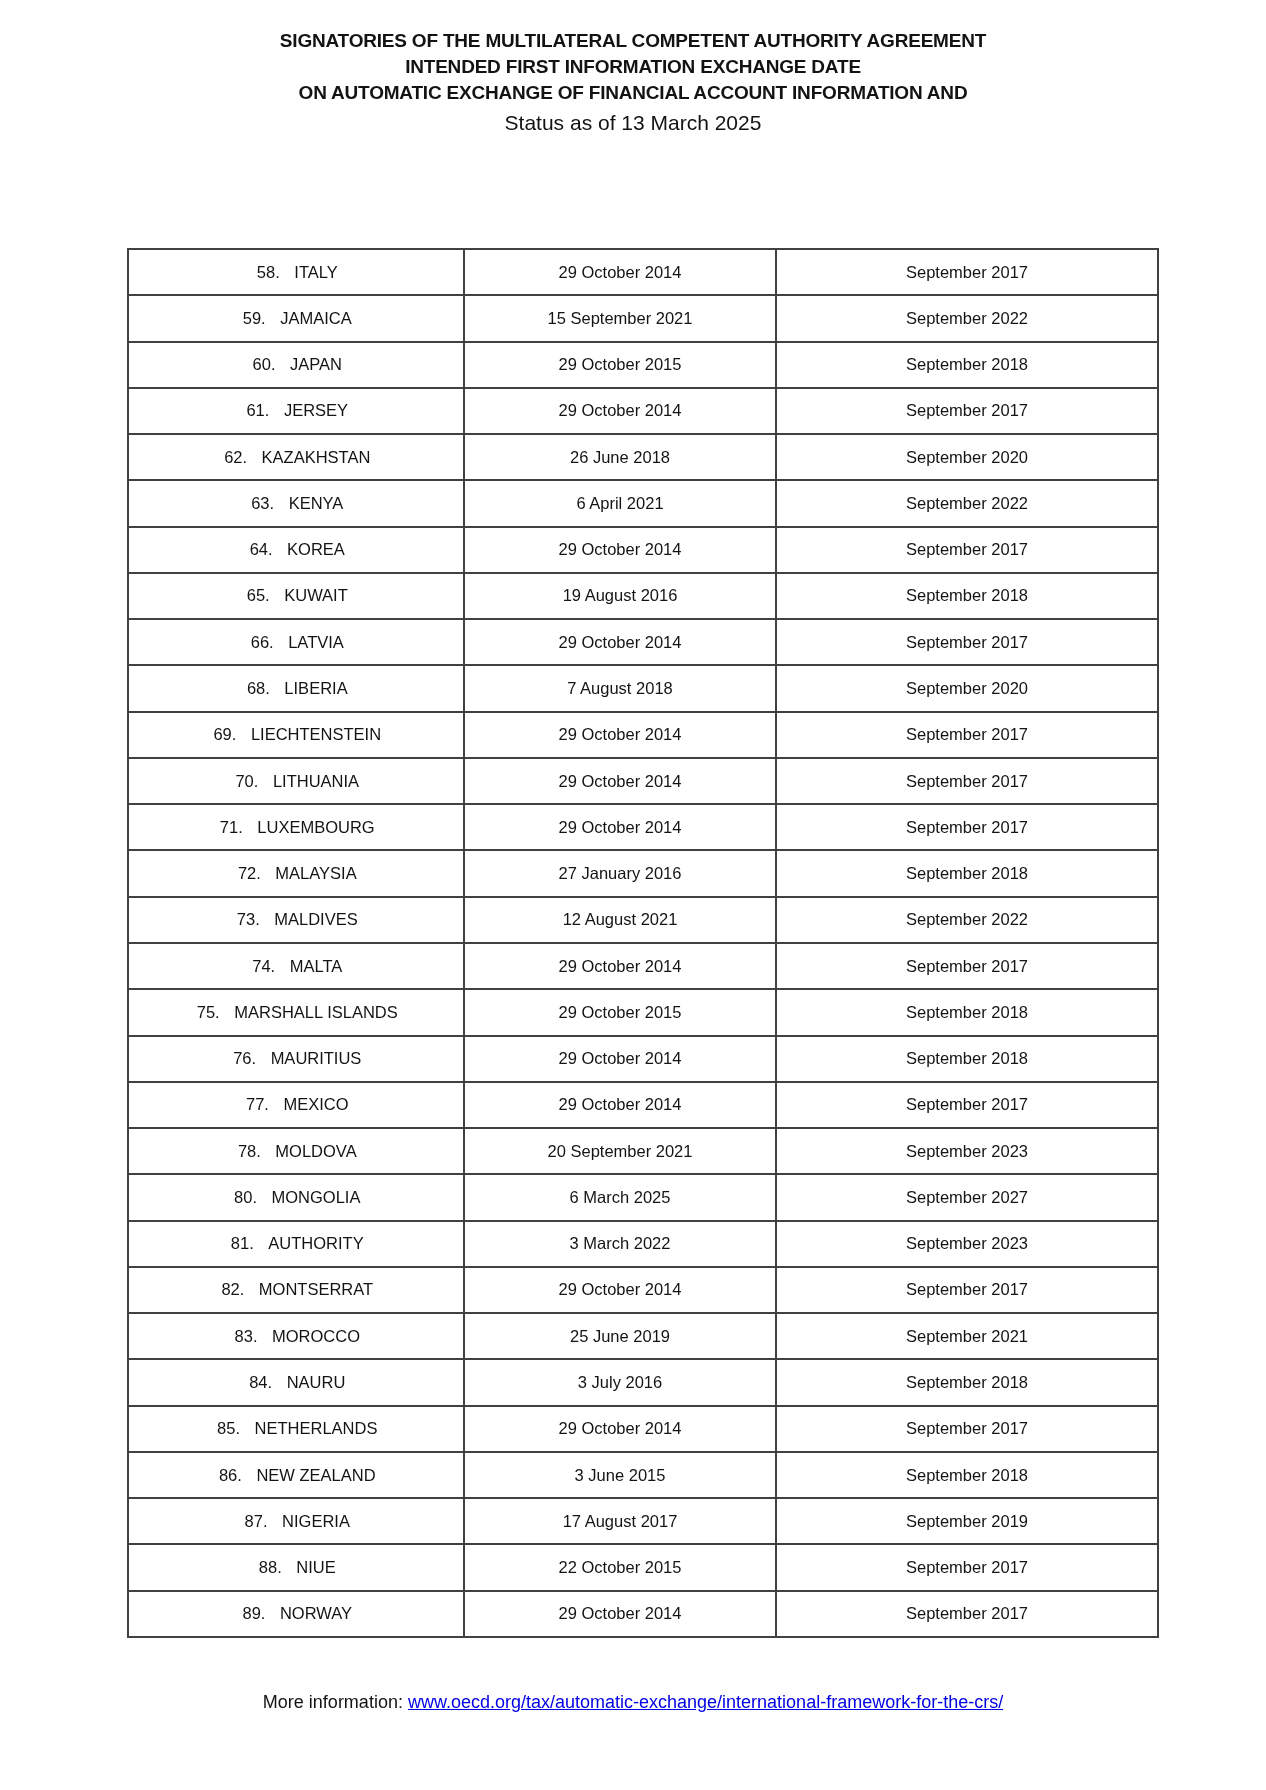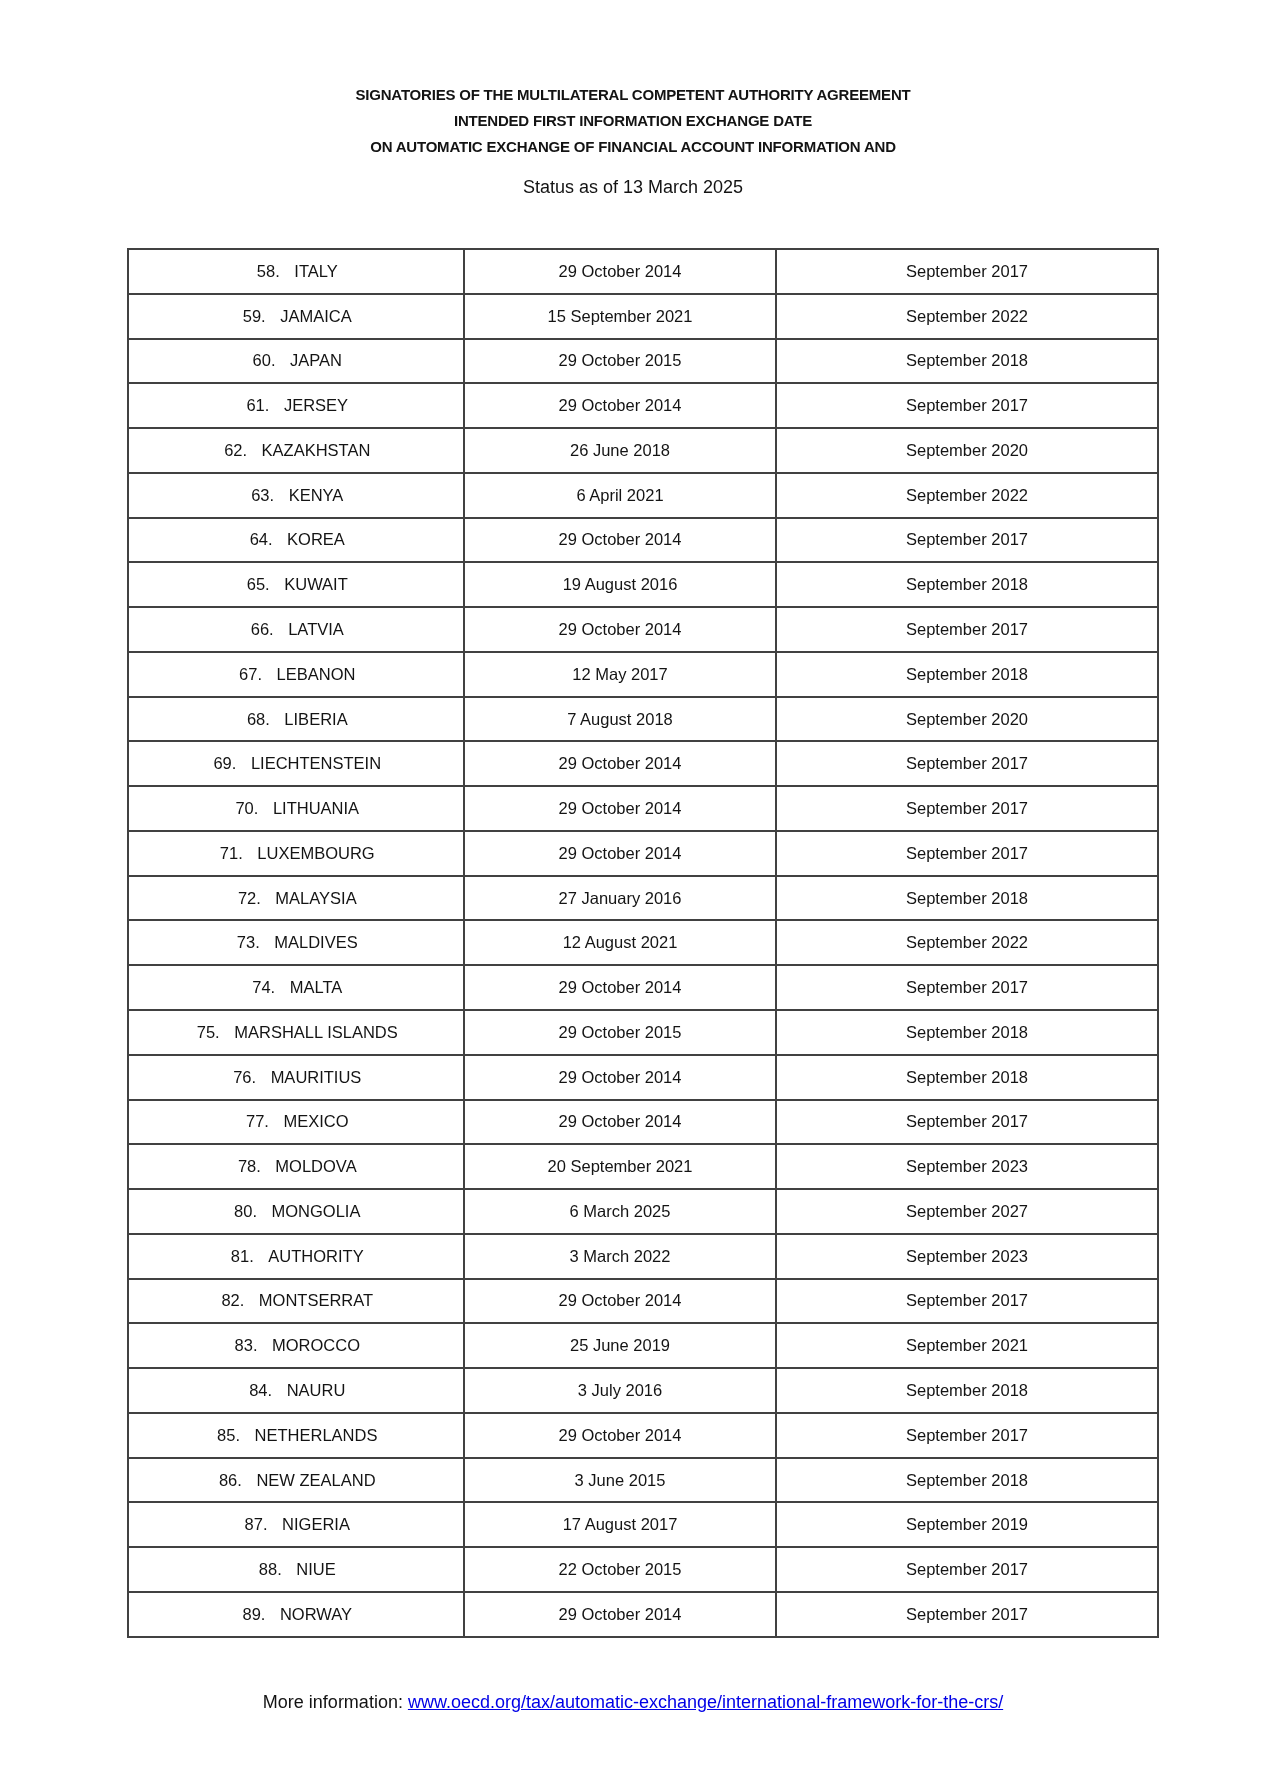--- a/index.html
+++ b/index.html
@@ -10,33 +10,32 @@
   .page {
     position: relative;
     width: 1266px;
     height: 1790px;
     background: #ffffff;
     font-family: "Liberation Sans", "DejaVu Sans", sans-serif;
     color: #121212;
     overflow: hidden;
   }
   .doc-title {
-    padding-top: 64px;
-    text-align: center;
-    font-size: 15px;
+    padding-top: 28px;
+    text-align: center;
+    font-size: 19px;
     font-weight: 700;
     line-height: 26px;
     letter-spacing: -0.2px;
     color: #131313;
-    margin-top: 18px;
   }
   .status-line {
-    margin-top: 17px;
-    text-align: center;
-    font-size: 18px;
+    margin-top: 5px;
+    text-align: center;
+    font-size: 21px;
     font-weight: 400;
     color: #131313;
   }
   table.sig-table {
     position: absolute;
     top: 248px;
     left: 127px;
     width: 1030px;
     height: 1390px;
     border-collapse: collapse;
@@ -140,25 +139,20 @@
           <td class="c-country"><span class="num">65.</span><span>KUWAIT</span></td>
           <td class="c-date">19 August 2016</td>
           <td class="c-date">September 2018</td>
         </tr>
         <tr>
           <td class="c-country"><span class="num">66.</span><span>LATVIA</span></td>
           <td class="c-date">29 October 2014</td>
           <td class="c-date">September 2017</td>
         </tr>
         <tr>
-          <td class="c-country"><span class="num">67.</span><span>LEBANON</span></td>
-          <td class="c-date">12 May 2017</td>
-          <td class="c-date">September 2018</td>
-        </tr>
-        <tr>
           <td class="c-country"><span class="num">68.</span><span>LIBERIA</span></td>
           <td class="c-date">7 August 2018</td>
           <td class="c-date">September 2020</td>
         </tr>
         <tr>
           <td class="c-country"><span class="num">69.</span><span>LIECHTENSTEIN</span></td>
           <td class="c-date">29 October 2014</td>
           <td class="c-date">September 2017</td>
         </tr>
         <tr>

